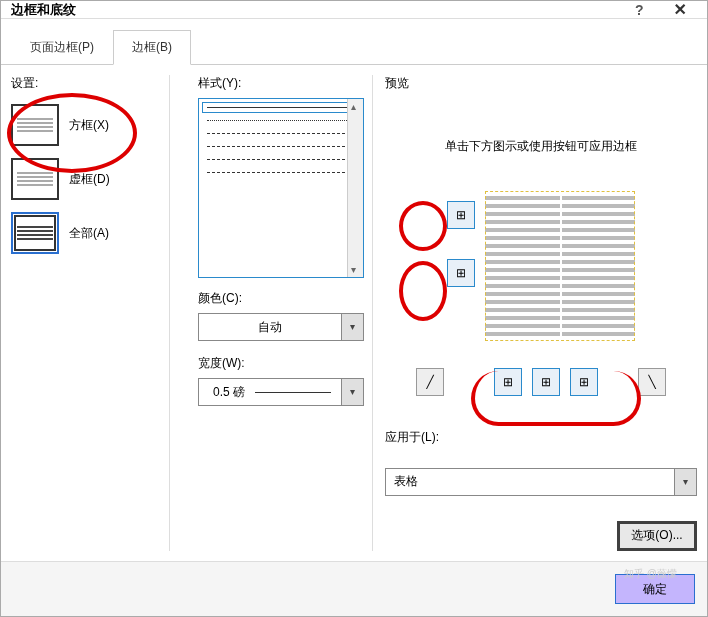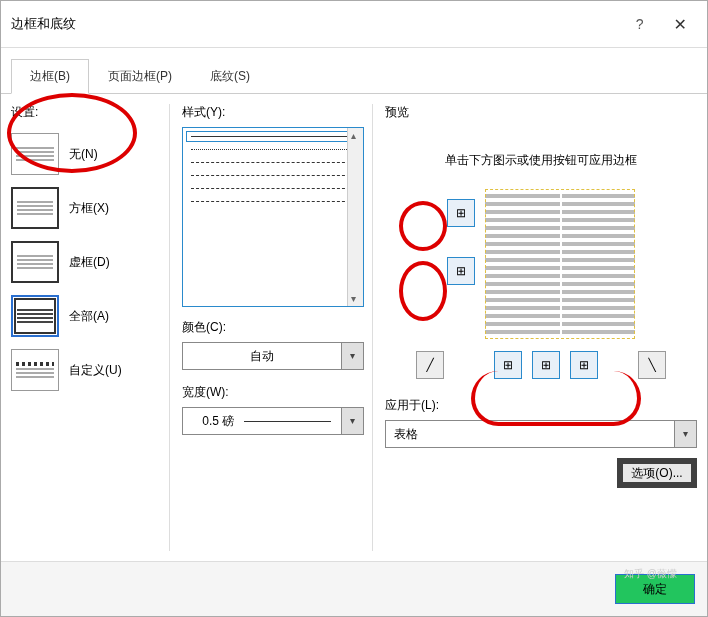--- a/index.html
+++ b/index.html
@@ -1,29 +1,29 @@
 <!DOCTYPE html>
 <html><head>
   <meta charset="utf-8">
   <style>
     * { box-sizing: border-box; margin: 0; padding: 0; font-family: "Microsoft YaHei", Arial, sans-serif; font-size: 12px; }
     body { background: #fff; }
     .window { width: 708px; height: 617px; border: 1px solid #aaa; display: flex; flex-direction: column; background: #fff; position: relative; }
-    .titlebar { height: 47px; display: flex; align-items: center; padding: 0 10px; border-bottom: 1px solid #ddd; }
+    .titlebar { height: 18px; display: flex; align-items: center; padding: 0 10px; border-bottom: 1px solid #ddd; font-weight: bold; }
     .titlebar .title { flex: 1; font-size: 13px; }
     .titlebar .help-icon { margin-right: 20px; color: #555; cursor: pointer; font-size: 14px; }
     .titlebar .close-icon { color: #333; cursor: pointer; font-size: 16px; padding: 4px 10px; }
     .tabs { display: flex; padding: 10px 10px 0 10px; border-bottom: 1px solid #ccc; }
     .tab { padding: 8px 18px; border: 1px solid transparent; cursor: pointer; color: #333; position: relative; bottom: -1px; }
     .tab.active { border: 1px solid #ccc; border-bottom: 1px solid #fff; background: #fff; }
     .body { flex: 1; display: flex; padding: 10px; gap: 8px; }
     .col { display: flex; flex-direction: column; }
     .col-settings { width: 150px; }
-    .col-style { width: 195px; border-left: 1px solid #ddd; padding-left: 12px; }
-    .col-preview { flex: 1; border-left: 1px solid #ddd; padding-left: 12px; }
+    .col-style { width: 195px; border-left: 1px solid #ddd; padding-left: 28px; }
+    .col-preview { flex: 1; border-left: 1px solid #ddd; padding-left: 12px; justify-content: space-between; }
     .section-label { margin-bottom: 6px; }
     .setting-op { display: flex; align-items: center; gap: 10px; padding: 6px 0; cursor: pointer; }
     .setting-swatch { width: 48px; height: 42px; border: 1px solid #999; background: #fff; display: flex; flex-direction: column; justify-content: center; gap: 2px; padding: 4px; }
     .setting-swatch.sel { border: 2px solid #2a6fcf; }
     .swline { height: 2px; background: #aaa; }
     .swline.dk { background: #444; }
     .style-list { border: 1px solid #2a8acc; height: 180px; padding: 8px; display: flex; flex-direction: column; gap: 12px; overflow: hidden; position: relative; }
     .style-list .sline { height: 0; }
     .sline.solid { border-top: 1px solid #333; }
     .sline.dotted { border-top: 1px dotted #333; }
@@ -38,57 +38,47 @@
     .dd .dd-btn { width: 22px; height: 100%; background: #e0e0e0; border-left: 1px solid #888; text-align: center; line-height: 26px; font-size: 10px; color: #444; }
     .preview-msg { text-align: center; margin: 24px 20px 20px; line-height: 1.5; }
     .preview-area { display: flex; gap: 10px; justify-content: center; }
     .side-btns { display: flex; flex-direction: column; gap: 30px; margin-top: 10px; }
     .pv-btn { width: 28px; height: 28px; border: 1px solid #2a8acc; background: #e8f0f8; cursor: pointer; display: flex; align-items: center; justify-content: center; font-size: 12px; }
     .preview-box { width: 150px; height: 150px; background: repeating-linear-gradient(#fff, #fff 4px, #bbb 4px, #bbb 8px); border: 1px dashed #e0c040; position: relative; }
     .preview-box::before { content:""; position:absolute; top:0; bottom:0; left:50%; width:2px; background:#fff; }
     .bottom-btns { display: flex; gap: 10px; justify-content: center; margin-top: 12px; }
     .bottom-btns .pv-btn.gray { border: 1px solid #999; background: #eee; }
     .footer { display: flex; justify-content: flex-end; gap: 10px; padding: 12px; border-top: 1px solid #ddd; background: #f5f5f5; }
-    .btn { min-width: 80px; height: 30px; border: 6px solid #404040; background: #e8e8e8; cursor: pointer; }
-    .btn.primary { border: 1px solid #2a6fcf; background: #22c55e; }
+    .btn { min-width: 80px; height: 30px; border: 3px solid #404040; background: #e8e8e8; cursor: pointer; }
+    .btn.primary { border: 1px solid #2a6fcf; background: #c4b5fd; }
     .btn.opt { float: right; margin-top: 10px; }
     .annot { position: absolute; pointer-events: none; border: 4px solid #d00; border-radius: 50%; }
     .annot-bracket { position: absolute; pointer-events: none; border: 4px solid #d00; border-radius: 40px; border-top: none; }
     .wm { position: absolute; right: 30px; bottom: 35px; color: #ccc; font-size: 10px; }
   </style>
 </head>
 <body>
 
 <div class="window">
   <div class="titlebar">
     <span class="title">边框和底纹</span>
     <span class="help-icon">?</span>
     <span class="close-icon">✕</span>
   </div>
 
   <div class="tabs">
+    <div class="tab"><span>页面边框(P)</span></div>
     <div class="tab active"><span>边框(B)</span></div>
-    <div class="tab"><span>页面边框(P)</span></div>
-    <div class="tab"><span>底纹(S)</span></div>
   </div>
 
   <div class="body">
 
     <div class="col col-settings">
       <div class="section-label">设置:</div>
 
-      <div class="setting-op">
-        <div class="setting-swatch">
-          <div class="swline"></div>
-            <div class="swline"></div>
-            <div class="swline"></div>
-            <div class="swline"></div>
-        </div>
-        <span>无(N)</span>
-      </div>
 
       <div class="setting-op">
         <div class="setting-swatch" style="border:2px solid #333">
           <div class="swline"></div>
             <div class="swline"></div>
             <div class="swline"></div>
             <div class="swline"></div>
         </div>
         <span>方框(X)</span>
       </div>
@@ -106,29 +96,20 @@
       <div class="setting-op">
         <div class="setting-swatch sel" style="border:2px solid #2a6fcf; outline:2px solid #333; outline-offset:-5px">
           <div class="swline dk"></div>
             <div class="swline dk"></div>
             <div class="swline dk"></div>
             <div class="swline dk"></div>
         </div>
         <span>全部(A)</span>
       </div>
 
-      <div class="setting-op">
-        <div class="setting-swatch">
-          <div style="height:4px;background:repeating-linear-gradient(90deg,#333 0 3px,transparent 3px 6px)"></div>
-          <div class="swline"></div>
-            <div class="swline"></div>
-            <div class="swline"></div>
-        </div>
-        <span>自定义(U)</span>
-      </div>
     </div>
 
     <div class="col col-style">
       <div class="section-label">样式(Y):</div>
       <div class="style-list">
         <div class="sline solid selected"></div>
         <div class="sline dotted"></div>
         <div class="sline dashed"></div>
         <div class="sline dashed"></div>
         <div class="sline dashdot"></div>

